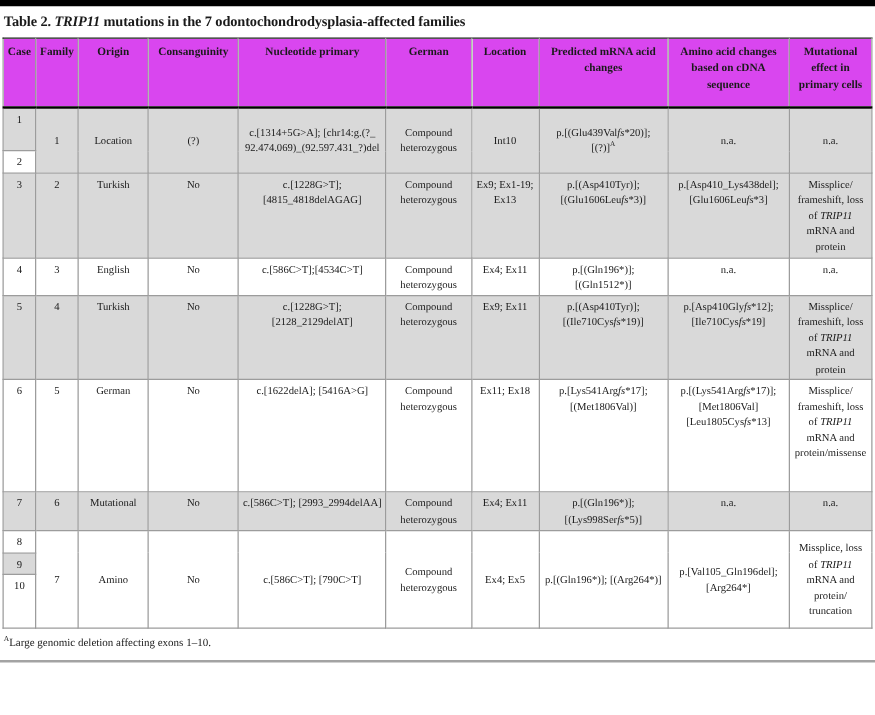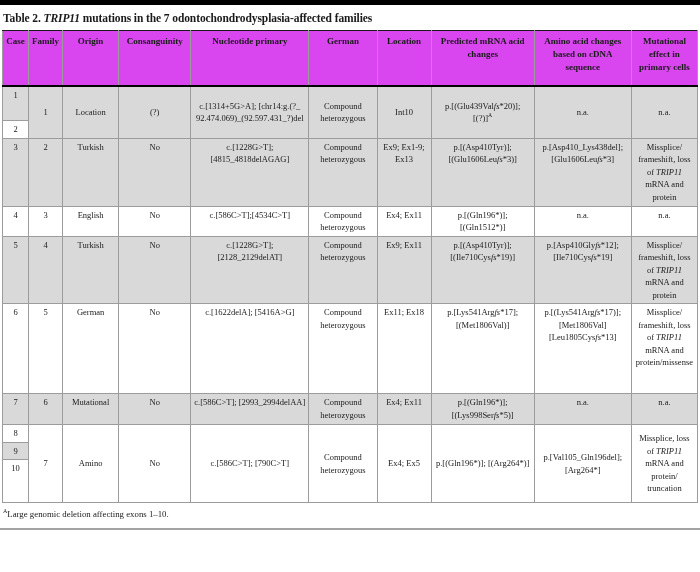--- a/index.html
+++ b/index.html
@@ -76,21 +76,21 @@
         <td class="w">2</td>
       </tr>
 
       <tr style="height:68px">
         <td class="g">3</td>
         <td class="g">2</td>
         <td class="g">Turkish</td>
         <td class="g">No</td>
         <td class="g">c.[1228G&gt;T]; [4815_4818delAGAG]</td>
         <td class="g">Compound heterozygous</td>
-        <td class="g">Ex9; Ex1-9; Ex13</td>
+        <td class="g">Ex9; Ex1-19; Ex13</td>
         <td class="g">p.[(Asp410Tyr)]; [(Glu1606Leu<i>fs</i>*3)]</td>
         <td class="g">p.[Asp410_<wbr>Lys438del]; [Glu1606Leu<i>fs</i>*3]</td>
         <td class="g">Missplice/<wbr>frameshift, loss of <i>TRIP11</i> mRNA and protein</td>
       </tr>
 
       <tr style="height:25px">
         <td class="w">4</td>
         <td class="w">3</td>
         <td class="w">English</td>
         <td class="w">No</td>

